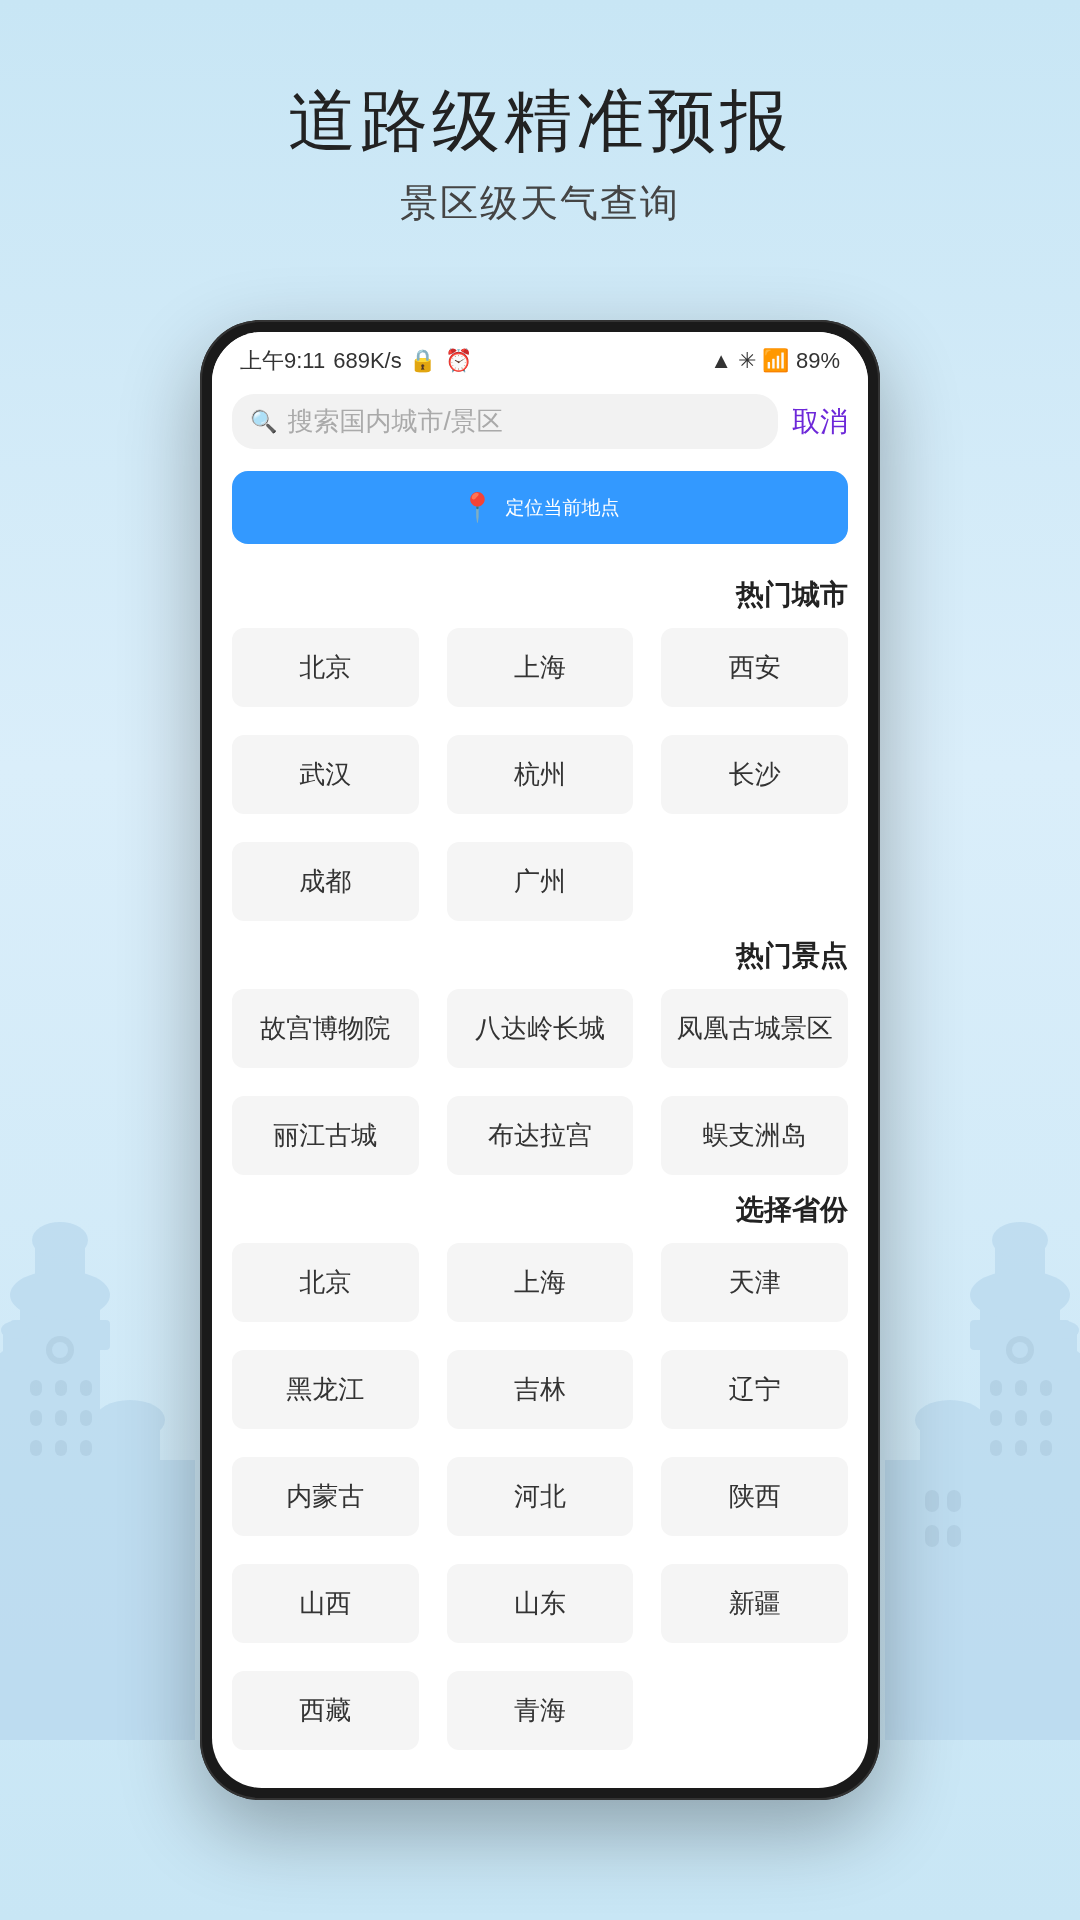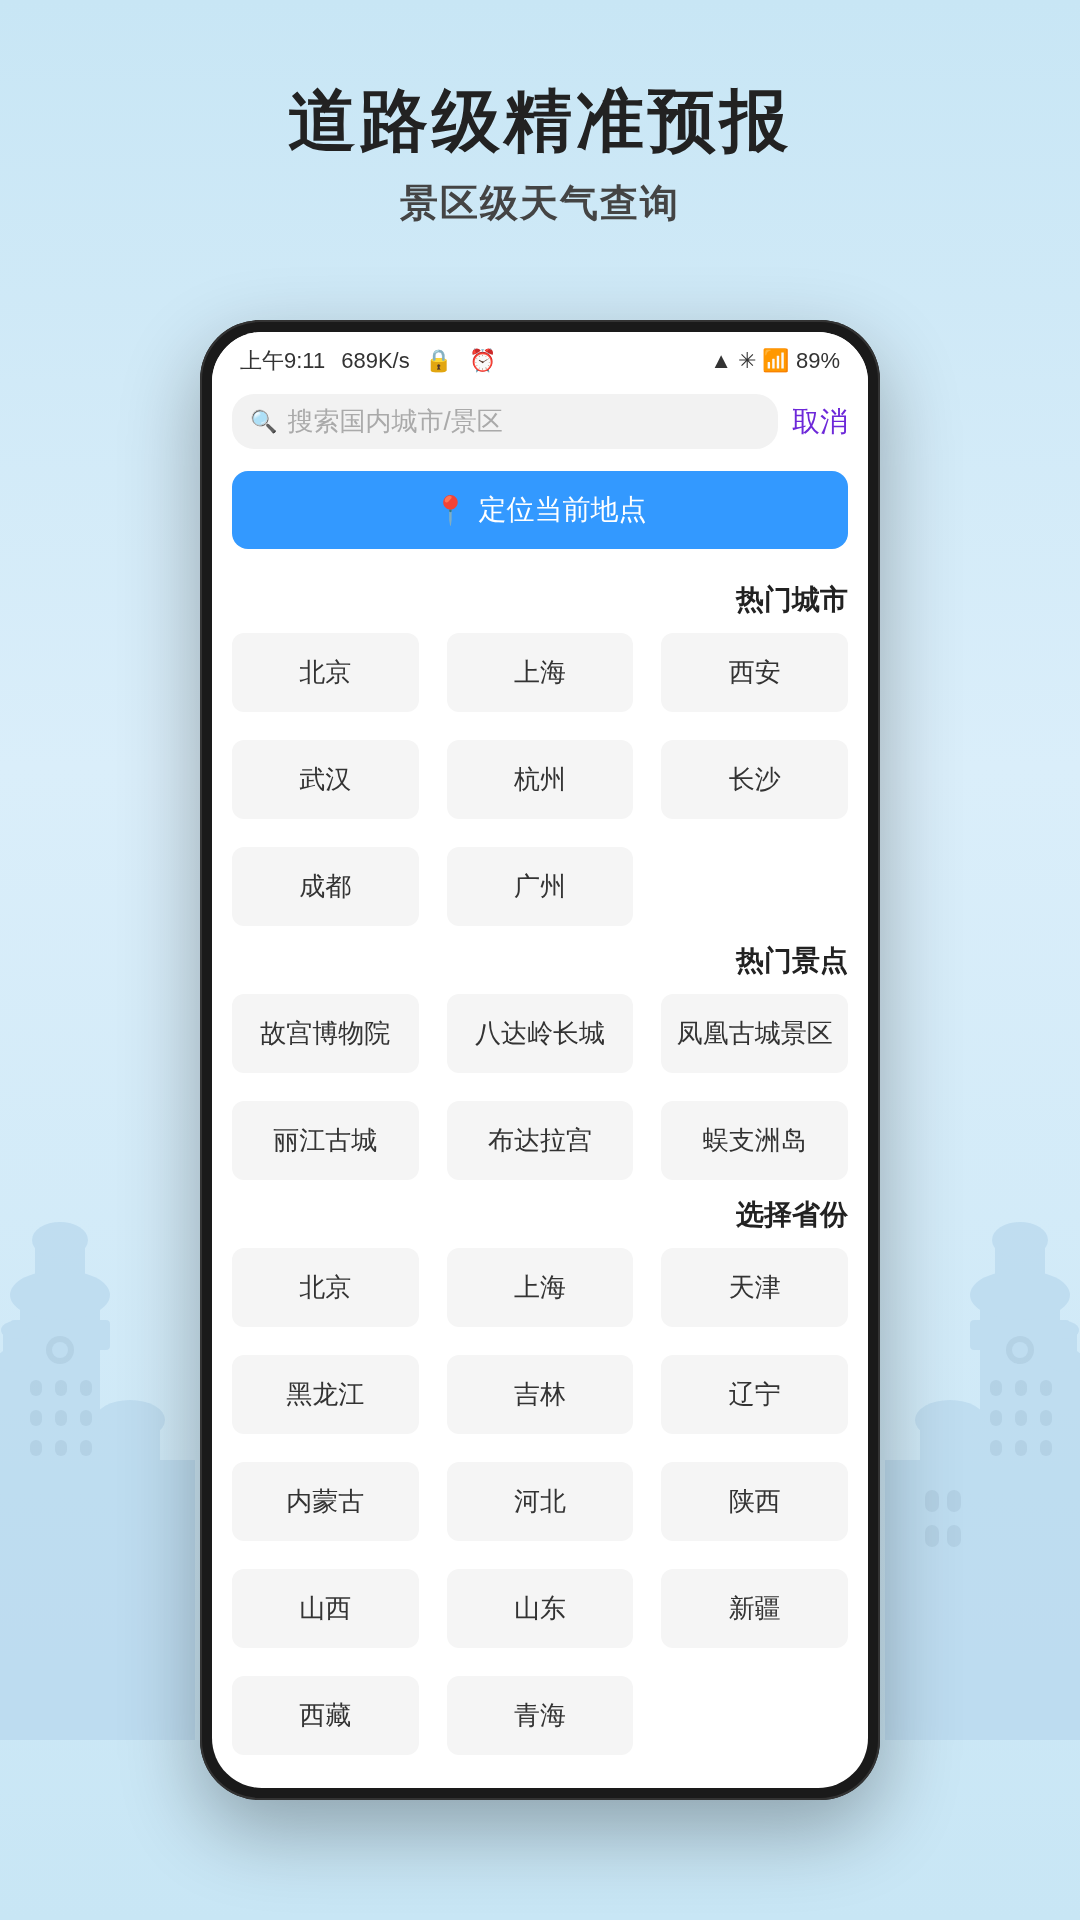--- a/index.html
+++ b/index.html
@@ -27,29 +27,29 @@
     .header-section {
       text-align: center;
       padding-top: 80px;
       padding-bottom: 40px;
       position: relative;
       z-index: 10;
     }
 
     .main-title {
       font-size: 68px;
-      font-weight: 700;
+      font-weight: 400;
       color: #222;
       letter-spacing: 4px;
       line-height: 1.2;
     }
 
     .sub-title {
       font-size: 38px;
-      font-weight: 700;
+      font-weight: 400;
       color: #444;
       margin-top: 16px;
       letter-spacing: 2px;
     }
 
     
     .phone-container {
       position: absolute;
       top: 320px;
       left: 50%;
@@ -87,21 +87,21 @@
       padding: 14px 28px 8px 28px;
       font-size: 22px;
       color: #333;
       background: #fff;
       flex-shrink: 0;
     }
 
     .status-left {
       display: flex;
       align-items: center;
-      gap: 16px;
+      gap: 8px;
     }
 
     .status-right {
       display: flex;
       align-items: center;
       gap: 6px;
     }
 
     
     .search-bar-wrapper {
@@ -153,21 +153,21 @@
       gap: 10px;
       flex-shrink: 0;
     }
 
     .locate-pin {
       color: #ff3333;
       font-size: 28px;
     }
 
     .locate-text {
-      font-size: 28px;
+      font-size: 19px;
       color: #fff;
       font-weight: 500;
     }
 
     
     .scroll-content {
       flex: 1;
       overflow-y: auto;
       padding: 0 20px 20px 20px;
     }

